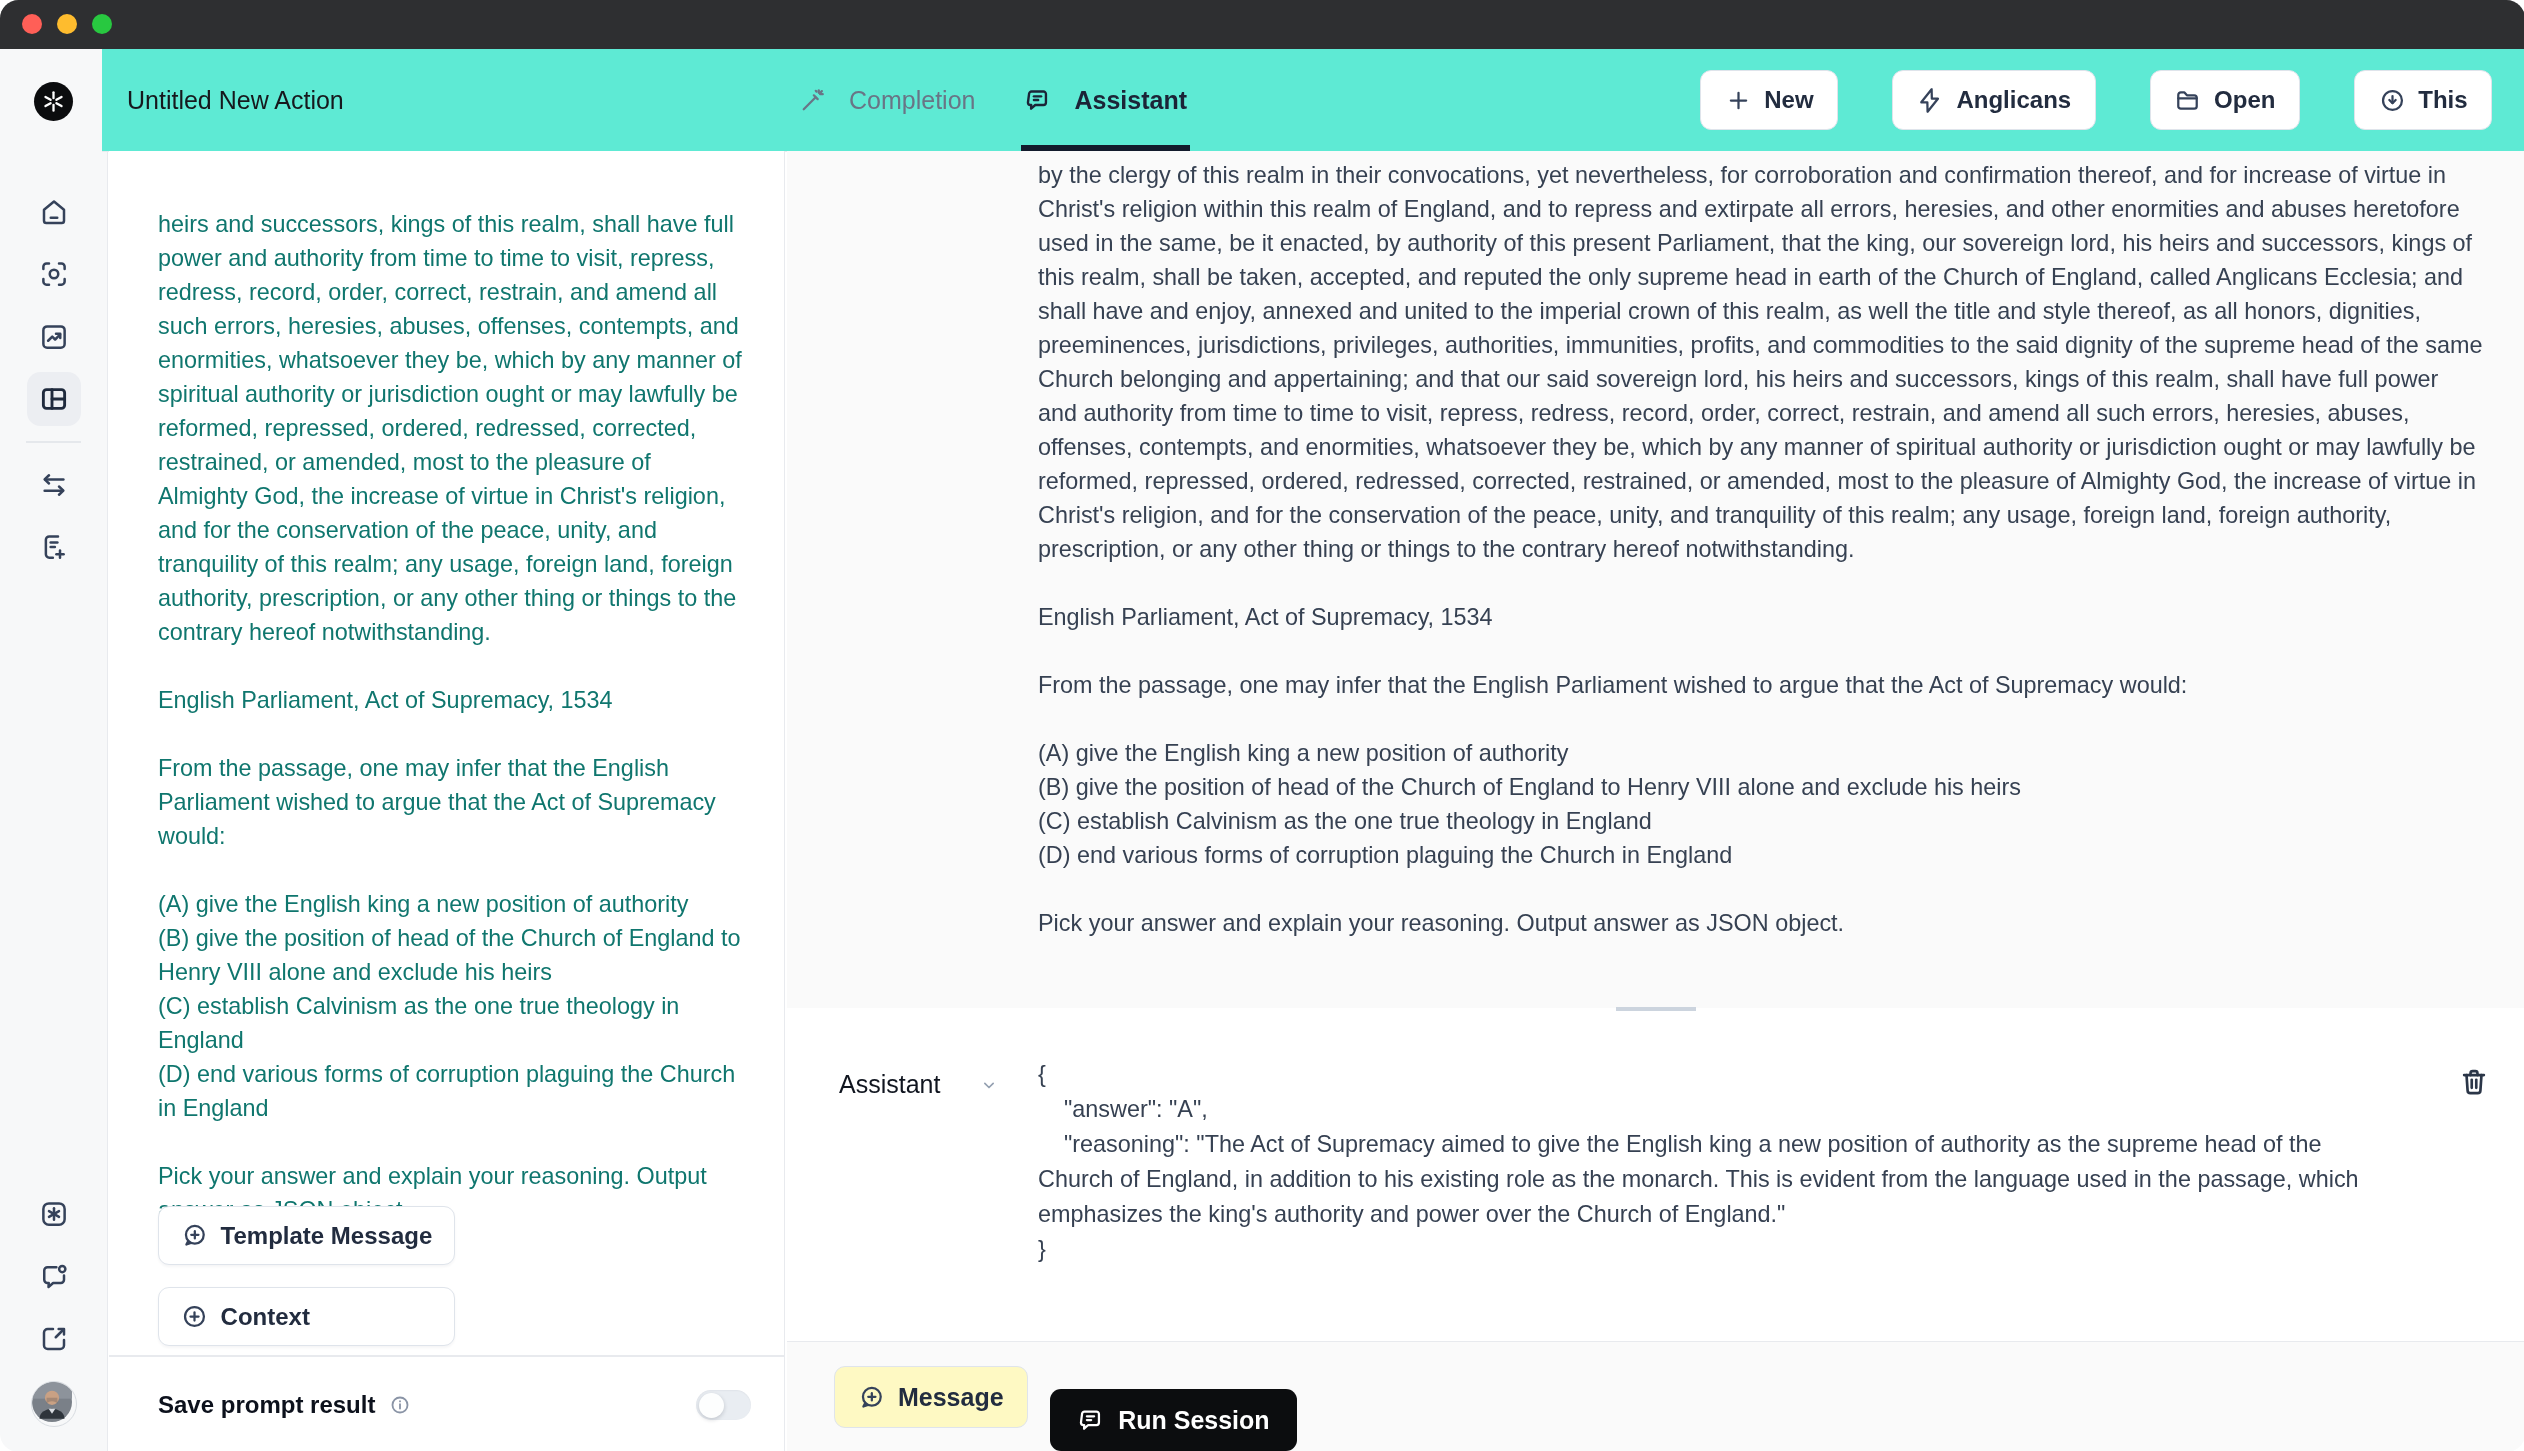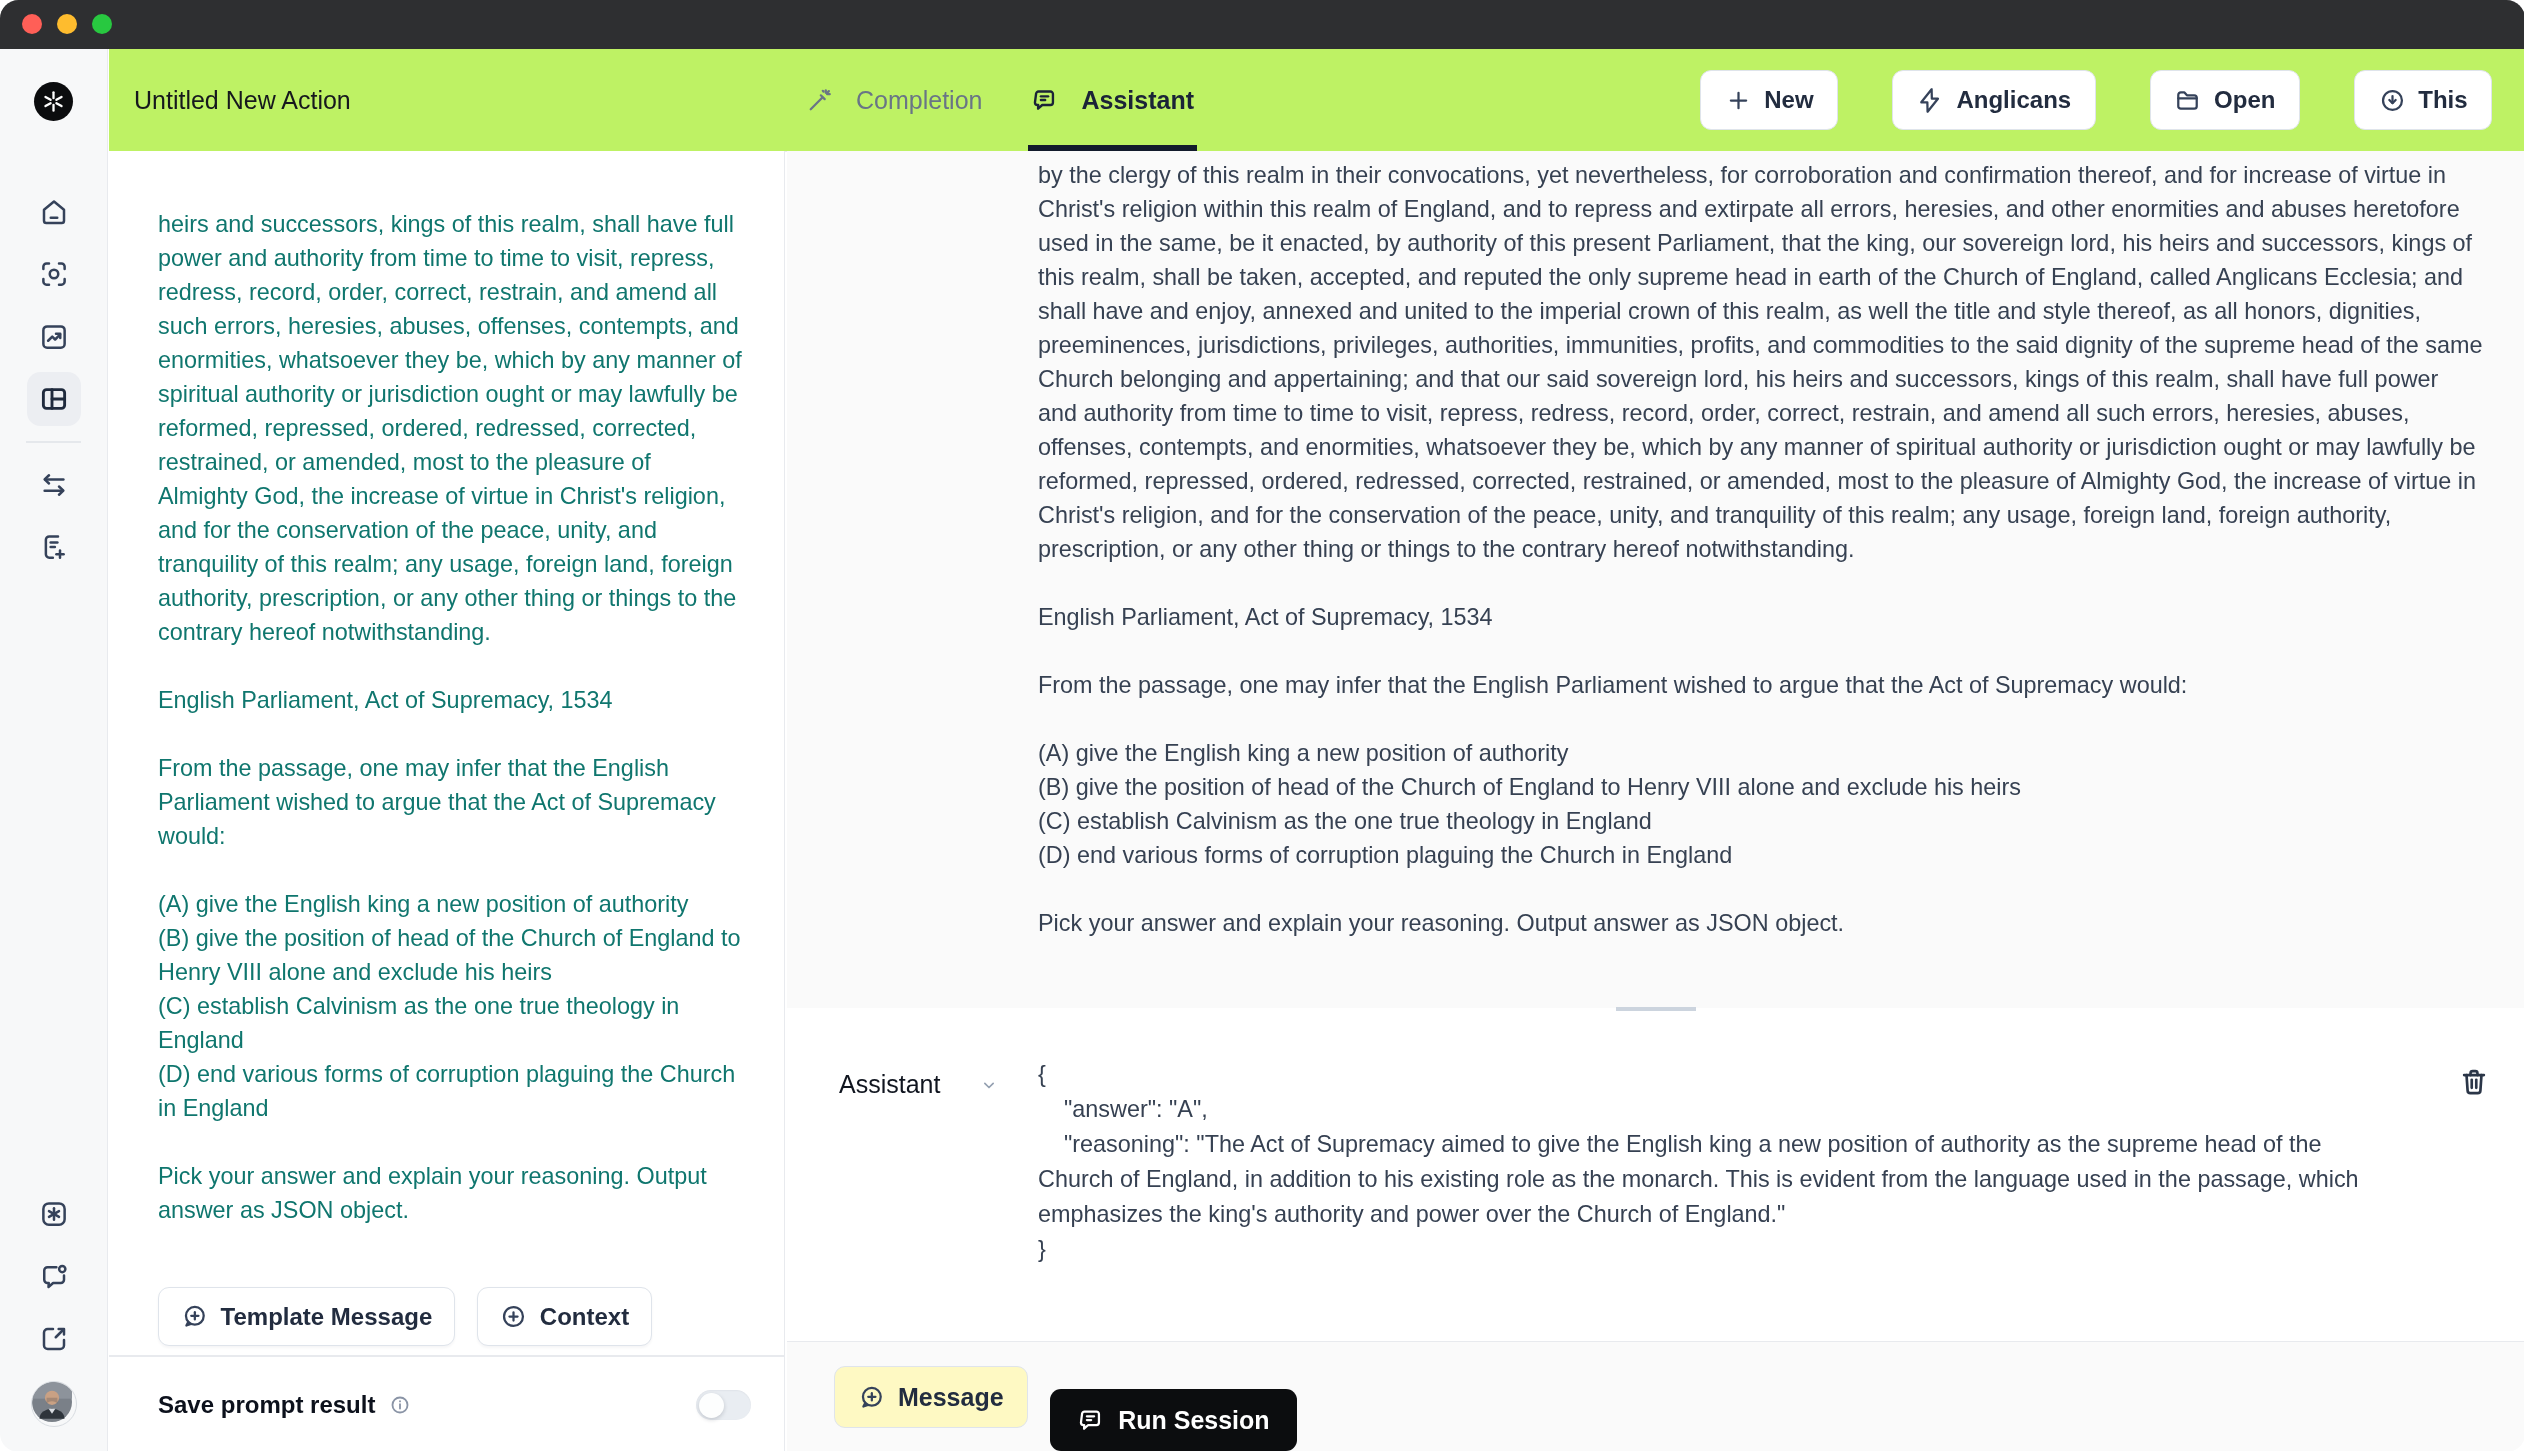--- a/index.html
+++ b/index.html
@@ -18,34 +18,34 @@
   .logo{margin-top:33px;width:39px;height:39px;border-radius:50%;background:#0b0c0e;display:flex;align-items:center;justify-content:center;flex:none;}
   .nav{margin-top:64px;display:flex;flex-direction:column;align-items:center;gap:8.4px;}
   .navitem{width:54px;height:54px;border-radius:13.4px;display:flex;align-items:center;justify-content:center;cursor:pointer;}
   .navitem.active{background:#eceef2;}
   .navdivider{width:55px;height:1.7px;background:#e5e8ec;margin:6.7px 0;}
   .sidebar .spacer{flex:1;}
   .sidebottom{display:flex;flex-direction:column;align-items:center;gap:8.4px;margin-bottom:25px;}
   .avatarwrap{width:44px;height:44px;border-radius:50%;border:1.7px solid #d8dce1;overflow:hidden;margin-top:6.7px;}
 
   
-  .header{position:absolute;left:109px;top:49px;right:0;height:102px;background:#bef264;border-bottom:1.7px solid #e8eaee;}
+  .header{position:absolute;left:102px;top:49px;right:0;height:102px;background:#5eead4;border-bottom:1.7px solid #e8eaee;}
   .pagetitle{position:absolute;left:25px;top:50%;transform:translateY(-50%);font-size:25px;font-weight:500;color:#16181d;}
   .tabs{position:absolute;left:697px;top:0;height:100%;display:flex;gap:49px;}
   .tab{position:relative;display:flex;align-items:center;gap:23px;font-size:25px;font-weight:500;color:#697586;cursor:pointer;}
   .tab.active{color:#1b2437;font-weight:600;}
   .tab.active::after{content:"";position:absolute;left:-3.3px;right:-3.3px;bottom:0;height:5.9px;background:#131b2c;}
   .actions{position:absolute;right:33px;top:50%;transform:translateY(-50%);display:flex;gap:28.5px;}
   .btn{display:flex;align-items:center;gap:12.6px;height:60px;padding:0 23.4px;background:#ffffff;border:1.7px solid #dfe4eb;border-radius:11px;font-size:24px;font-weight:600;color:#222c3f;cursor:pointer;white-space:nowrap;margin-left:26px;}
 
   
   .prompt{position:absolute;left:109px;top:151px;bottom:0;width:676px;background:#ffffff;border-right:1.7px solid #e8eaee;box-sizing:border-box;}
   .prompt-text{position:absolute;left:49px;right:42px;top:0;height:1130px;overflow:hidden;font-size:23.4px;line-height:34px;color:#0f766e;white-space:pre-wrap;cursor:text;}
   .prompt-text .inner{margin-top:-11.7px;}
-  .prompt-actions{position:absolute;left:49px;bottom:106px;display:flex;gap:22px;}
+  .prompt-actions{position:absolute;left:49px;bottom:106px;display:flex;gap:22px;flex-direction:column;}
   .pbtn{display:flex;align-items:center;gap:12.6px;height:59px;padding:0 22px;background:#ffffff;border:1.7px solid #dfe4eb;border-radius:11px;font-size:24px;font-weight:600;color:#222c3f;cursor:pointer;box-shadow:0 1.7px 2.5px rgba(16,24,40,.04);white-space:nowrap;}
   .prompt-divider{position:absolute;left:0;right:0;bottom:95px;height:1.7px;background:#e8eaee;}
   .saverow{position:absolute;left:49px;right:33px;bottom:0;height:94px;display:flex;align-items:center;gap:13.4px;}
   .savelabel{font-size:24px;font-weight:600;color:#0c111c;}
   .toggle{margin-left:auto;width:55px;height:30px;border-radius:15px;background:#e9edf2;position:relative;cursor:pointer;box-shadow:inset 0 0.8px 1.7px rgba(16,24,40,.05);}
   .toggle .knob{position:absolute;left:2.5px;top:2.5px;width:25px;height:25px;border-radius:50%;background:#fdfefe;box-shadow:0 1.7px 4.2px rgba(16,24,40,.18);}
 
   
   .main{position:absolute;left:787px;top:151px;right:0;bottom:0;background:#fafafa;}
   .usermsg{position:absolute;top:0;left:0;right:0;height:857px;overflow:hidden;}

